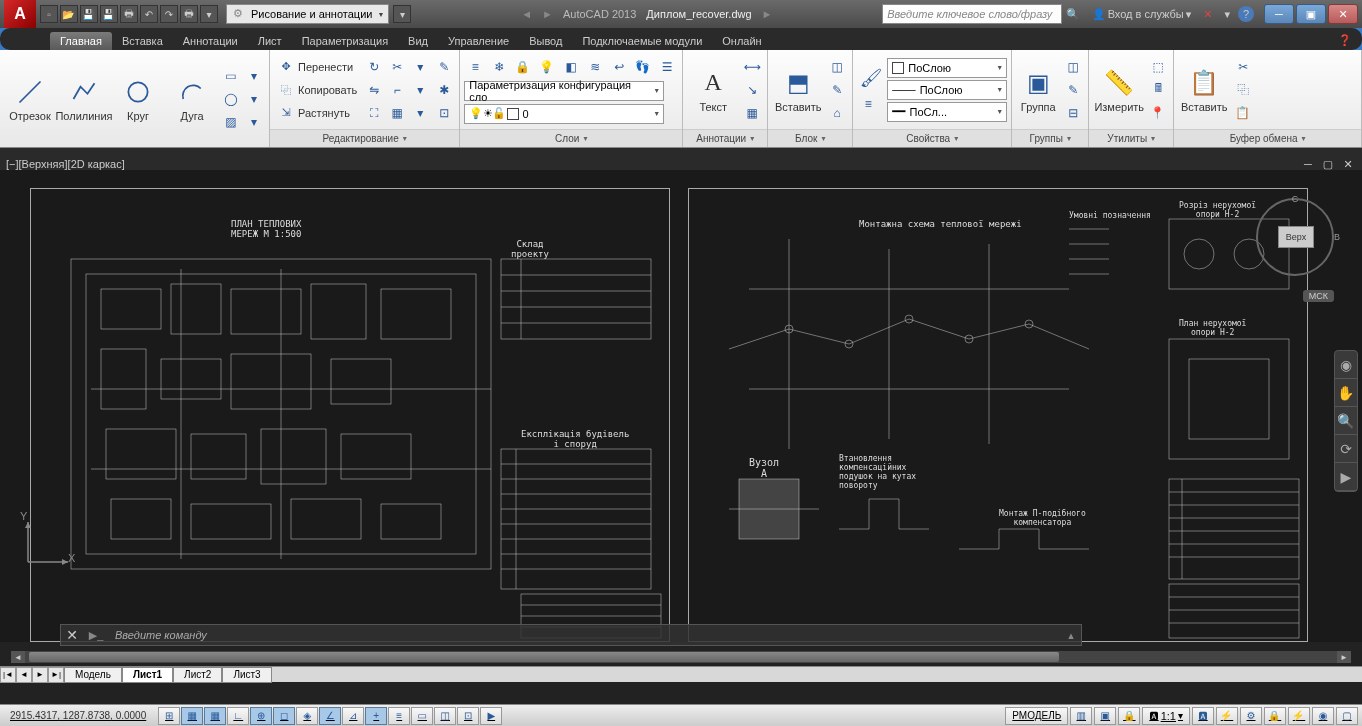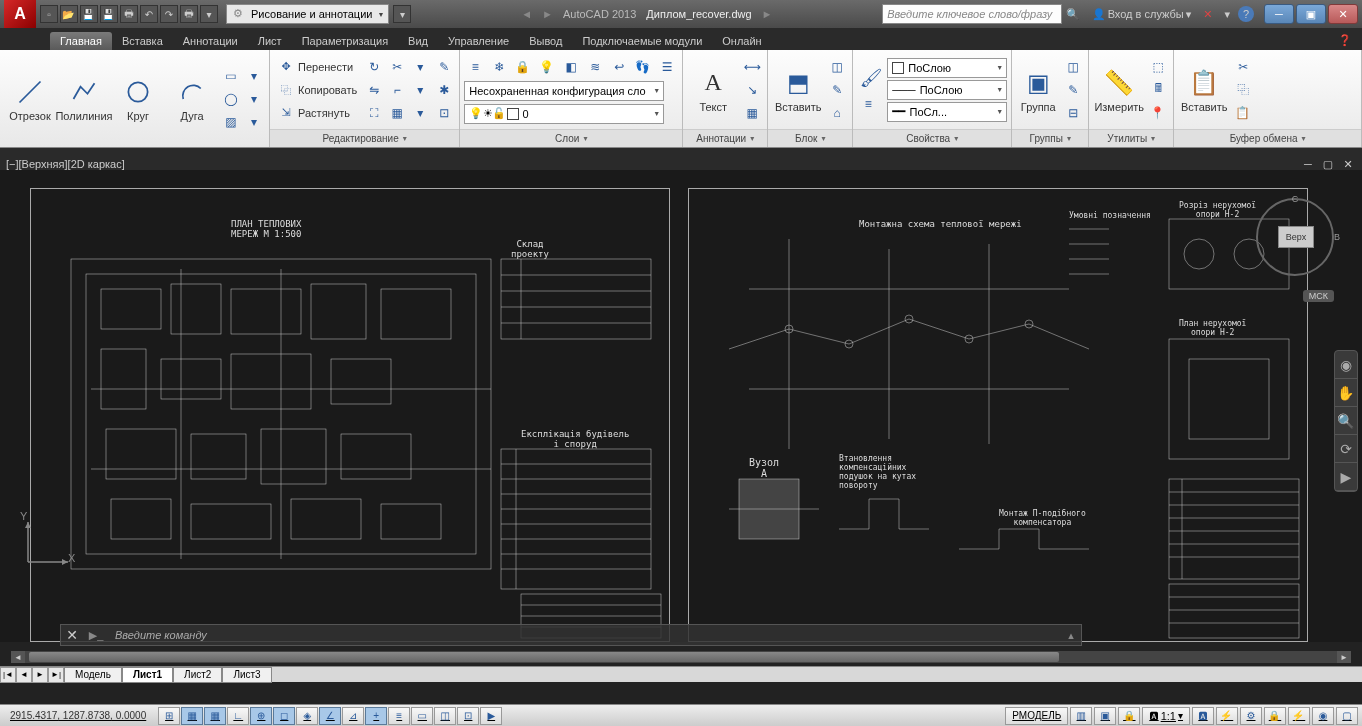--- a/index.html
+++ b/index.html
@@ -17,21 +17,21 @@
 .title-app { color: #bbb; }
 .title-file { color: #eee; }
 .search-box { width: 180px; height: 20px; background: #fdfdfd; border: 1px solid #888; padding: 0 4px; color: #888; font-style: italic; font-size: 10px; display: flex; align-items: center; }
 .title-right { display: flex; align-items: center; gap: 4px; color: #ccc; font-size: 11px; }
 .tr-btn { padding: 0 4px; cursor: pointer; display: flex; align-items: center; gap: 2px; }
 .win-controls { display: flex; margin-left: 8px; }
 .win-btn { width: 30px; height: 20px; background: linear-gradient(to bottom, #7aa8d8, #5a87b8); border: 1px solid #3a5a80; display: flex; align-items: center; justify-content: center; color: white; font-size: 11px; border-radius: 3px; margin-left: 2px; }
 .win-close { background: linear-gradient(to bottom, #d98888, #b85a5a); border-color: #803a3a; }
 
 
-.ribbon-tabs { height: 22px; background: #2a2a2a; display: flex; align-items: flex-end; padding-left: 50px; }
+.ribbon-tabs { height: 22px; background: #2a2a2a; display: flex; align-items: flex-end; padding-left: 50px; border-radius: 10px; }
 .rtab { padding: 3px 10px; color: #ccc; cursor: pointer; font-size: 11px; }
 .rtab.active { background: linear-gradient(to bottom, #7a7a7a, #5a5a5a); color: white; border-radius: 3px 3px 0 0; }
 
 
 .ribbon { height: 98px; background: linear-gradient(to bottom, #fdfdfd, #e8e8e8); display: flex; border-bottom: 1px solid #888; }
 .panel { border-right: 1px solid #bbb; display: flex; flex-direction: column; min-width: 0; }
 .panel-body { flex: 1; display: flex; align-items: center; padding: 2px 4px; gap: 2px; }
 .panel-title { height: 18px; background: #e0e0e0; text-align: center; font-size: 10px; color: #444; display: flex; align-items: center; justify-content: center; gap: 4px; border-top: 1px solid #ccc; }
 .panel-title::after { content: "▾"; font-size: 8px; color: #666; }
 
@@ -277,21 +277,21 @@
           <div class="sm-btn">❄</div>
           <div class="sm-btn">🔒</div>
           <div class="sm-btn">💡</div>
           <div class="sm-btn">◧</div>
           <div class="sm-btn">≋</div>
           <div class="sm-btn">↩</div>
           <div class="sm-btn">👣</div>
           <div class="sm-btn">☰</div>
         </div>
         <div class="combo" style="width:200px">
-            <span>Несохраненная конфигурация сло</span>
+            <span>Параметризация конфигурация сло</span>
           </div>
         <div class="layer-row">
           <div class="combo" style="width:200px">
             <span>💡</span>
             <span>☀</span>
             <span>🔓</span>
             <span class="color-sw"></span>
             <span>0</span>
           </div>
         </div>

